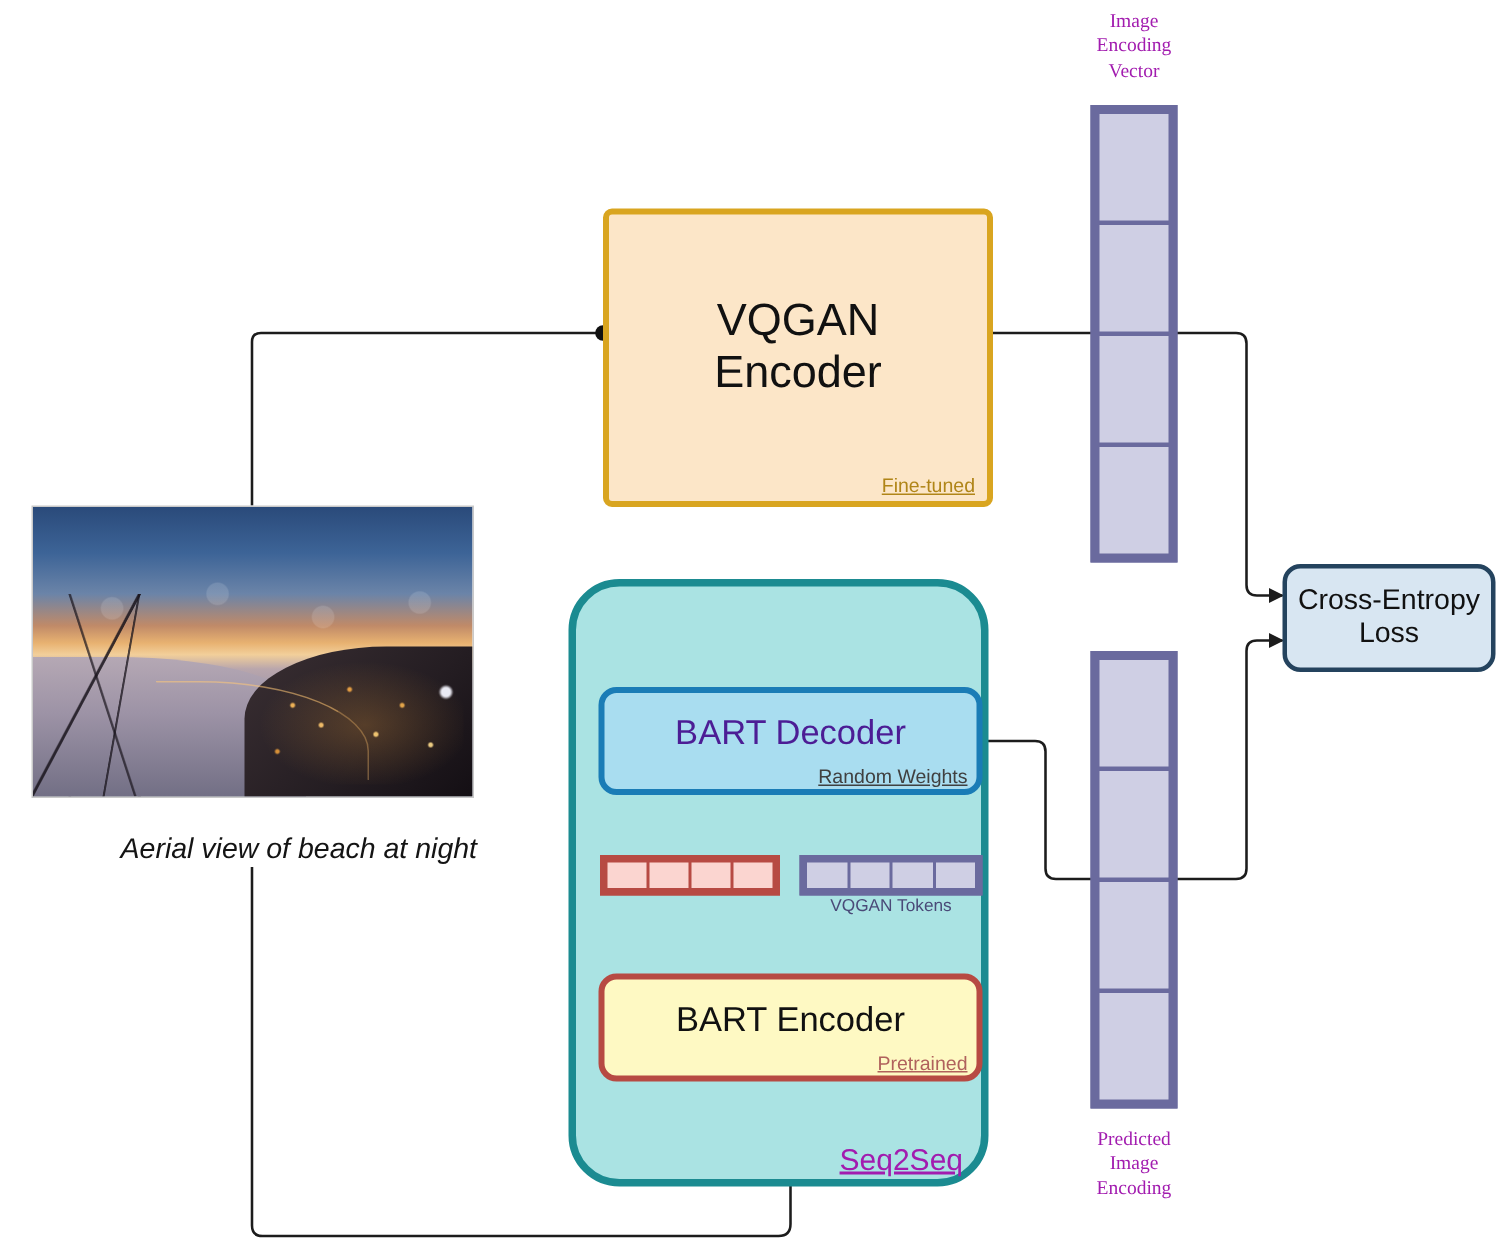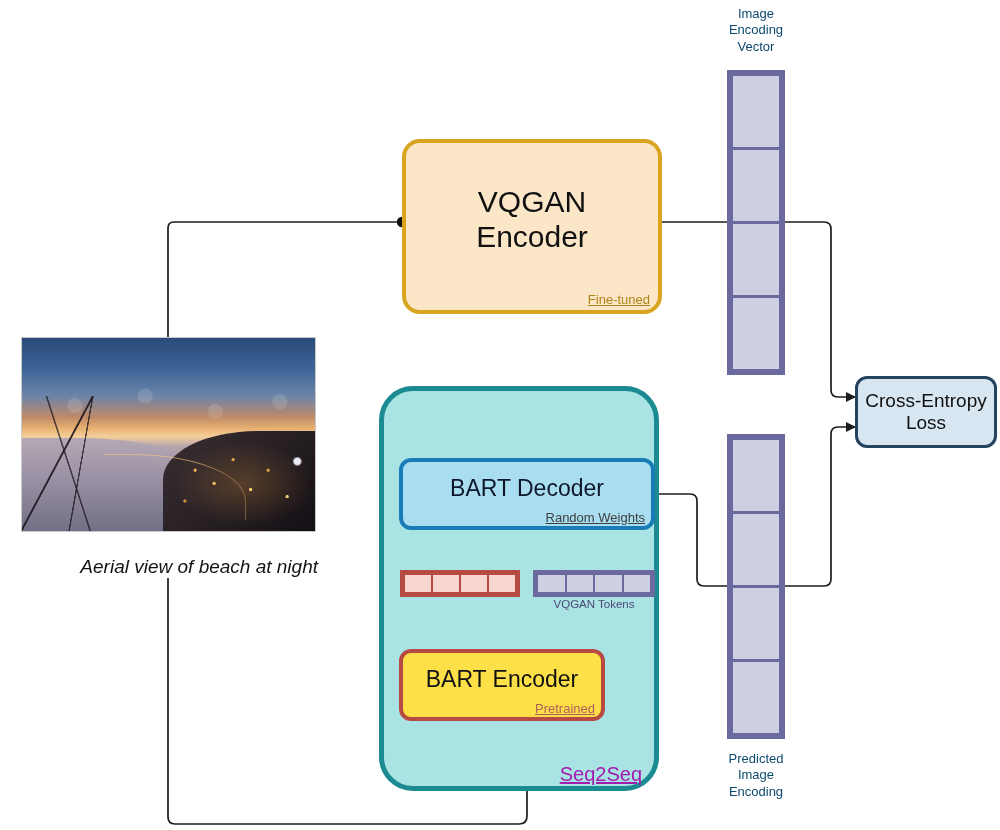--- a/index.html
+++ b/index.html
@@ -13,45 +13,45 @@
   #stage{position:absolute;left:0;top:0;width:1000px;height:830px;}
   .svg-layer{position:absolute;left:0;top:0;width:1000px;height:830px;pointer-events:none;}
 
   
   .node{position:absolute;box-sizing:border-box;display:flex;flex-direction:column;}
   .node .title{flex:1;display:flex;align-items:center;justify-content:center;text-align:center;line-height:1.15;}
   .node .sub{position:absolute;right:8px;bottom:3px;text-decoration:underline;}
 
   
   #vqgan{
-    left:402px;top:139px;width:260px;height:175px;
-    border:4px solid #d9a520;border-radius:18px;background:#fce6c8;
+    left:402px;top:139px;width:260px;height:199px;
+    border:4px solid #d9a520;border-radius:6px;background:#fce6c8;
   }
   #vqgan .title{font-size:30px;color:#111;padding-bottom:14px;}
   #vqgan .sub{font-size:13px;color:#b08518;}
 
   
   #seq2seq{
     left:379px;top:386px;width:280px;height:405px;
     border:5px solid #1b8b91;border-radius:34px;background:#aae3e3;
   }
   #seq2seq .sub{font-size:20px;color:#a21caf;right:12px;bottom:0;}
 
   
   #bart-decoder{
     left:399px;top:458px;width:256px;height:72px;
     border:4px solid #1a7cb6;border-radius:12px;background:#a9ddf0;
   }
-  #bart-decoder .title{font-size:23px;color:#0f172a;padding-bottom:12px;}
+  #bart-decoder .title{font-size:23px;color:#4c1d95;padding-bottom:12px;}
   #bart-decoder .sub{font-size:13px;color:#404040;right:6px;bottom:1px;}
 
   
   #bart-encoder{
-    left:399px;top:649px;width:206px;height:72px;
-    border:4px solid #b74a43;border-radius:12px;background:#fde047;
+    left:399px;top:649px;width:256px;height:72px;
+    border:4px solid #b74a43;border-radius:12px;background:#fef9c3;
   }
   #bart-encoder .title{font-size:23px;color:#111;padding-bottom:12px;}
   #bart-encoder .sub{font-size:13px;color:#b0615c;right:6px;bottom:1px;}
 
   
   #ce-loss{
     left:855px;top:376px;width:142px;height:72px;
     border:3px solid #24435e;border-radius:12px;background:#d8e6f2;
   }
   #ce-loss .title{font-size:19px;color:#111;}
@@ -74,21 +74,21 @@
     text-align:center;font-size:11.5px;color:#4a4a78;
   }
 
   
   .vec{position:absolute;display:flex;flex-direction:column;box-sizing:border-box;
        border:3px solid #6a6a9e;background:#6a6a9e;gap:3px;padding:3px;}
   .vec .cell{flex:1;background:#cfcfe4;}
   #img-vec{left:727px;top:70px;width:58px;height:305px;}
   #pred-vec{left:727px;top:434px;width:58px;height:305px;}
   .vec-label{position:absolute;width:140px;text-align:center;font-size:13px;
-             color:#0c4a6e;line-height:1.25;}
+             color:#a21caf;line-height:1.25;font-family:Liberation Serif, serif;}
   #img-vec-label{left:686px;top:6px;}
   #pred-vec-label{left:686px;top:751px;}
 
   
   #photo{
     position:absolute;left:21px;top:337px;width:293px;height:193px;
     border:1px solid #c9c9c9;overflow:hidden;
     background:linear-gradient(to bottom,#2a4a7a 0%,#3d6497 16%,#6b84a8 30%,#c08a68 41%,#e8b271 47%,#f2cf9a 51%,#b9a6ac 56%,#9a95a8 66%,#7d7f93 80%,#4e5366 100%);
   }
   #photo .sea{

